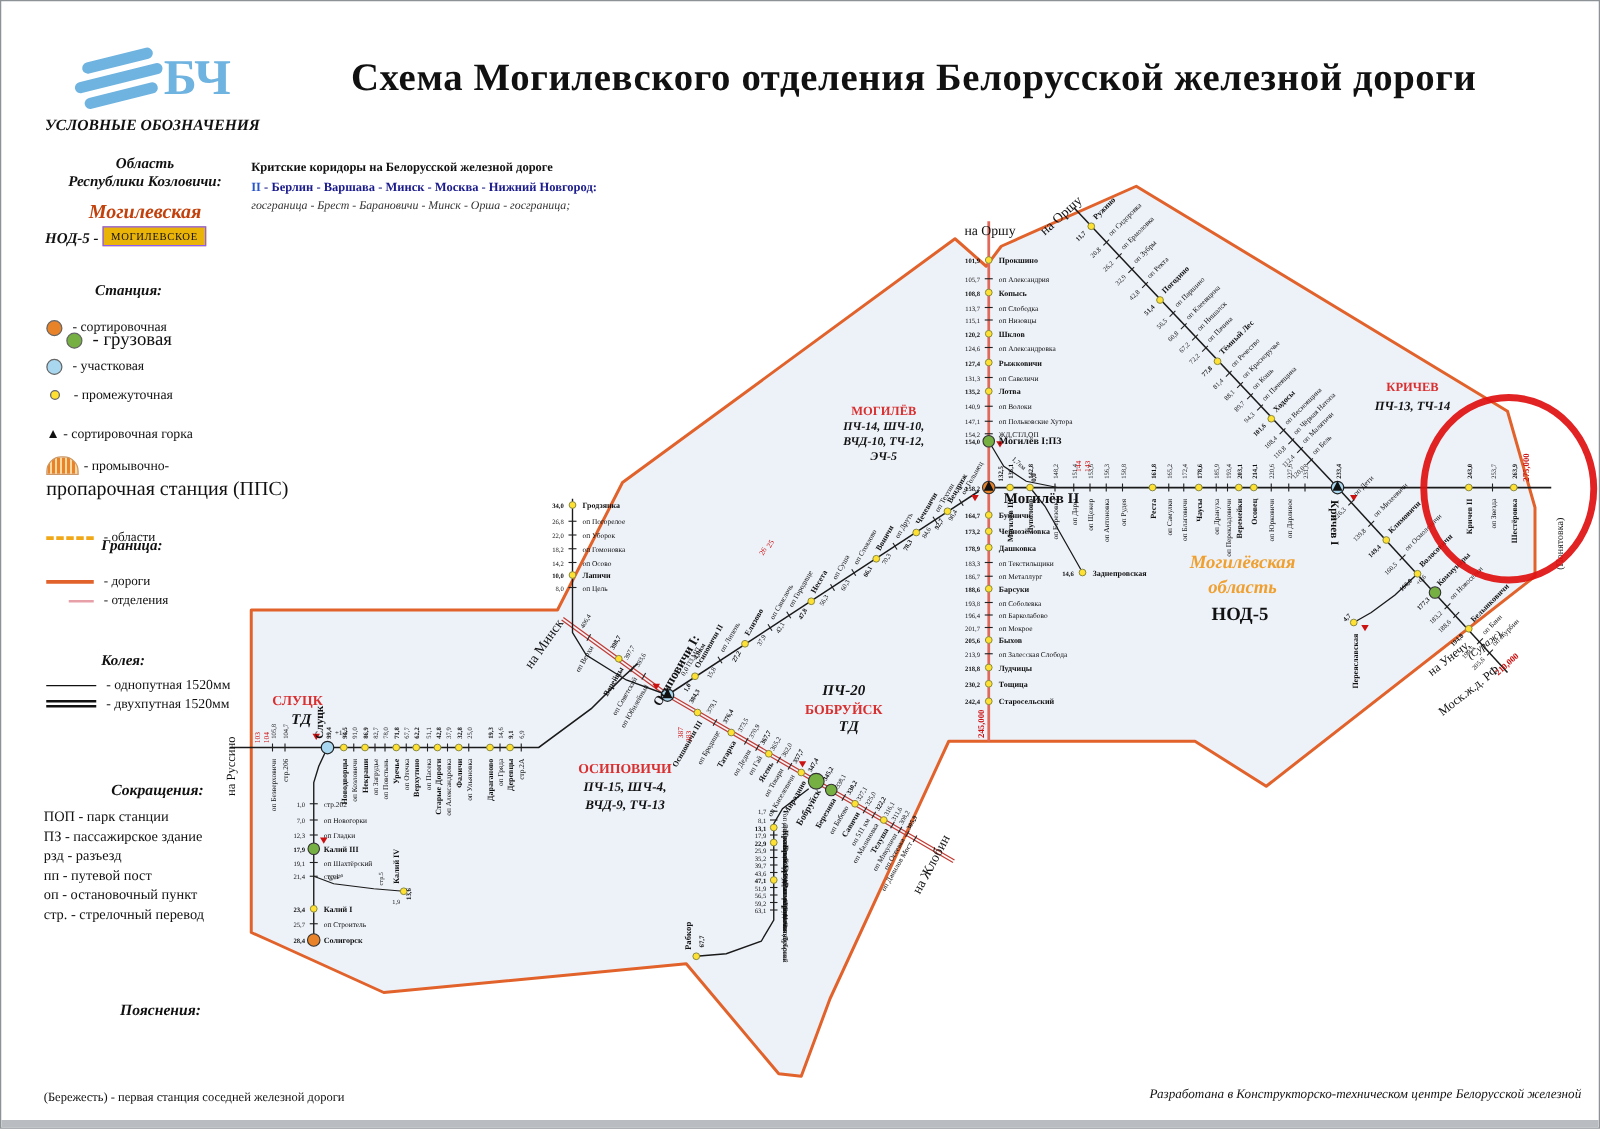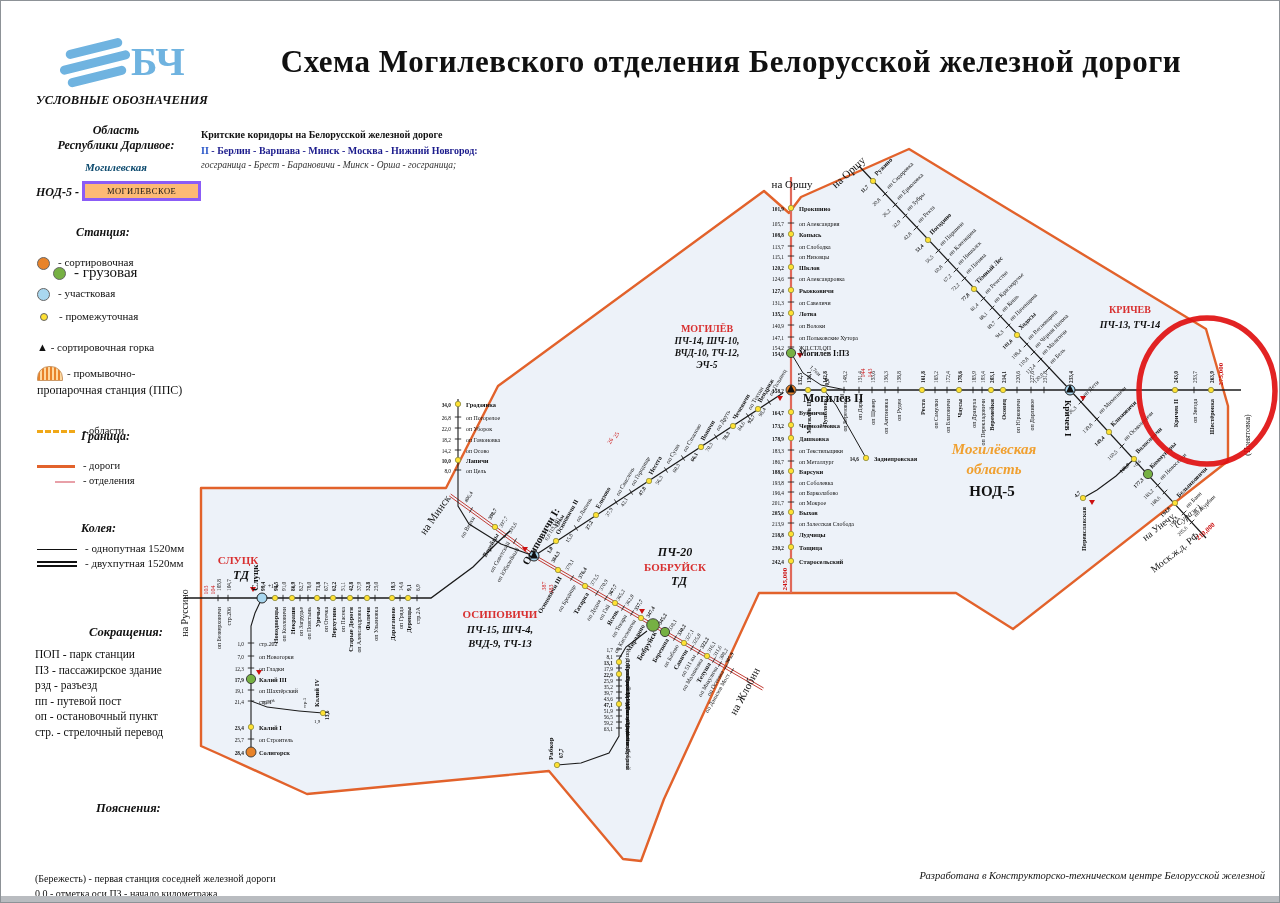--- a/index.html
+++ b/index.html
@@ -15,22 +15,22 @@
   #logo .b2{left:0px;top:22px;width:72px;}
   #logo .b3{left:8px;top:36px;width:60px;}
   #logo .bch{position:absolute;left:72px;top:2px;font-size:40px;font-weight:bold;color:#6fb3e0;font-family:"Liberation Serif",serif;}
   #title{position:absolute;left:190px;top:16px;width:1080px;text-align:center;
          font-size:31px;font-weight:bold;letter-spacing:.5px;}
   
   .lg{position:absolute;font-family:"Liberation Serif",serif;}
   .bi{font-weight:bold;font-style:italic;}
   .dot{display:inline-block;border-radius:50%;vertical-align:middle;margin-right:8px;border:1px solid #666;}
   .lg-line{display:inline-block;vertical-align:middle;margin-right:8px;}
-  #mogilevskoe-box{display:inline-block;background:#fdba74;border:3px solid #8b5cf6;
-       font-size:8.5px;padding:2px 22px;vertical-align:2px;letter-spacing:.5px;}
+  #mogilevskoe-box{display:inline-block;background:#eab308;border:1px solid #8b5cf6;
+       font-size:8.5px;padding:2px 6px;vertical-align:2px;letter-spacing:.5px;}
   
   #map-root{position:absolute;left:0;top:0;width:1280px;height:903px;}
   #footer{position:absolute;right:14px;top:869px;font-size:10.5px;font-style:italic;}
 </style>
 </head>
 <body>
 
 <div id="page">
 
   <div id="header">
@@ -40,23 +40,23 @@
       <span class="bar b3"></span>
       <span class="bch">БЧ</span>
     </div>
     <div id="title">Схема Могилевского отделения Белорусской железной дороги</div>
   </div>
 
   <div class="lg bi" style="left:35px;top:92px;font-size:12.5px;">УСЛОВНЫЕ ОБОЗНАЧЕНИЯ</div>
 
   <div class="lg bi" style="left:40px;top:122px;width:150px;text-align:center;font-size:12px;">
     <div>Область</div>
-    <div>Республики Дарливое:</div>
-  </div>
-  <div class="lg bi" style="left:40px;top:160px;width:150px;text-align:center;font-size:11px;color:#0c4a6e;">Могилевская</div>
+    <div>Республики Козловичи:</div>
+  </div>
+  <div class="lg bi" style="left:40px;top:160px;width:150px;text-align:center;font-size:16px;color:#c2410c;">Могилевская</div>
   <div class="lg" style="left:35px;top:180px;font-size:12px;">
     <span class="bi">НОД-5 -</span>
     <span id="mogilevskoe-box">МОГИЛЕВСКОЕ</span>
   </div>
 
   <div class="lg" style="left:200px;top:128px;width:300px;">
     <div style="font-size:10px;font-weight:bold;">Критские коридоры на Белорусской железной дороге</div>
     <div style="font-size:10px;font-weight:bold;margin-top:5px;color:#1b1b8c;">
       <span style="color:#2855c8;">II</span>
       <span>- Берлин - Варшава - Минск - Москва - Нижний Новгород:</span>
@@ -77,21 +77,21 @@
   <div class="lg" style="left:36px;top:309px;font-size:11px;">
     <span class="dot" style="width:6px;height:6px;background:#ffe133;margin-left:3px;margin-right:11px;"></span><span>- промежуточная</span>
   </div>
   <div class="lg" style="left:36px;top:340px;font-size:11px;">
     <span>▲</span>
     <span>- сортировочная горка</span>
   </div>
   <div class="lg" style="left:36px;top:362px;">
     <span style="display:inline-block;width:24px;height:13px;background:repeating-linear-gradient(90deg,#e8832a 0 2px,#ffd9a0 2px 4px);border-radius:12px 12px 0 0;border:1px solid #c96;vertical-align:middle;"></span>
     <span style="font-size:11px;">-  промывочно-</span>
-    <div style="font-size:12px;margin-top:2px;">пропарочная станция (ППС)</div>
+    <div style="font-size:16px;margin-top:2px;">пропарочная станция (ППС)</div>
   </div>
   <div class="lg bi" style="left:80px;top:428px;font-size:12px;">Граница:</div>
   <div class="lg" style="left:36px;top:424px;font-size:10.5px;">
     <span class="lg-line" style="width:38px;border-top:3px dashed #f0a818;"></span><span>- области</span>
   </div>
   <div class="lg" style="left:36px;top:459px;font-size:10.5px;">
     <span class="lg-line" style="width:38px;border-top:3px solid #e2622b;"></span><span>- дороги</span>
   </div>
   <div class="lg" style="left:36px;top:474px;font-size:10.5px;">
     <span class="lg-line" style="width:20px;margin-left:18px;border-top:2px solid #e8a0a8;"></span><span>- отделения</span>
@@ -108,21 +108,20 @@
     <div>ПОП - парк станции</div>
     <div>ПЗ - пассажирское здание</div>
     <div>рзд  -  разъезд</div>
     <div>пп   -  путевой пост</div>
     <div>оп   -  остановочный пункт</div>
     <div>стр. -  стрелочный перевод</div>
   </div>
   <div class="lg bi" style="left:95px;top:800px;font-size:12.5px;">Пояснения:</div>
   <div class="lg" style="left:34px;top:870px;font-size:10px;line-height:15px;">
     <div>(Бережесть) - первая станция соседней  железной дороги</div>
-    <div>0,0 - отметка оси ПЗ - начало километража</div>
   </div>
 
   <div id="map-root"><svg viewBox="0 0 1280 903" width="1280" height="903">
         <polygon points="200,487 445,487 497,385 763,190 788,212 800,196 908,148 1205,328 1227,405 1227,460 1012,628 955,592 758,592 663,798 640,860 622,858 548,770 306,793 218,753 200,745" fill="#edf2f9" stroke="#e2622b" stroke-width="2.4" stroke-linejoin="round"></polygon>
         <polyline points="790,176 790,592" fill="none" stroke="#e0695a" stroke-width="2.2"></polyline>
         <polyline points="790,389 1240,389" fill="none" stroke="#1a1a1a" stroke-width="1.4"></polyline>
         <polyline points="858,165 1069,389" fill="none" stroke="#1a1a1a" stroke-width="1.2"></polyline>
         <polyline points="1069,389 1205,537" fill="none" stroke="#1a1a1a" stroke-width="1.2"></polyline>
         <polyline points="1133,458 1115,475 1096,489 1082,497" fill="none" stroke="#1a1a1a" stroke-width="1.1"></polyline>
         <polyline points="790,352 802,372 820,384 845,389" fill="none" stroke="#1a1a1a" stroke-width="1"></polyline>

